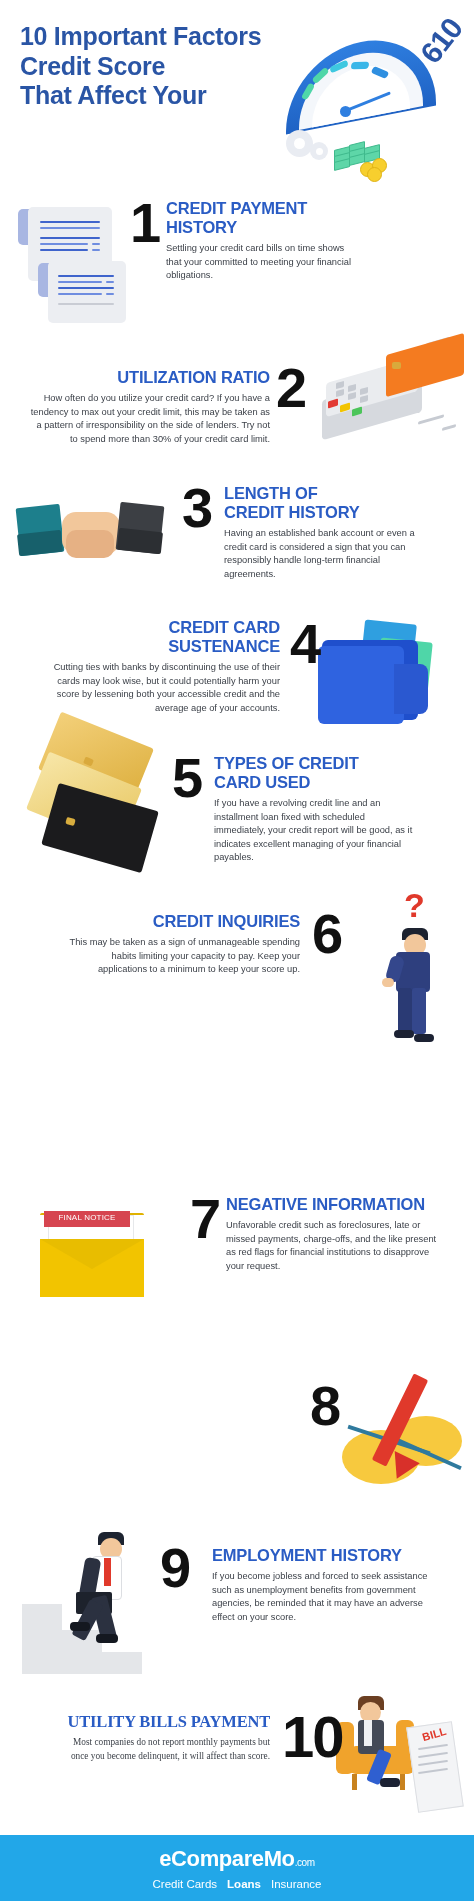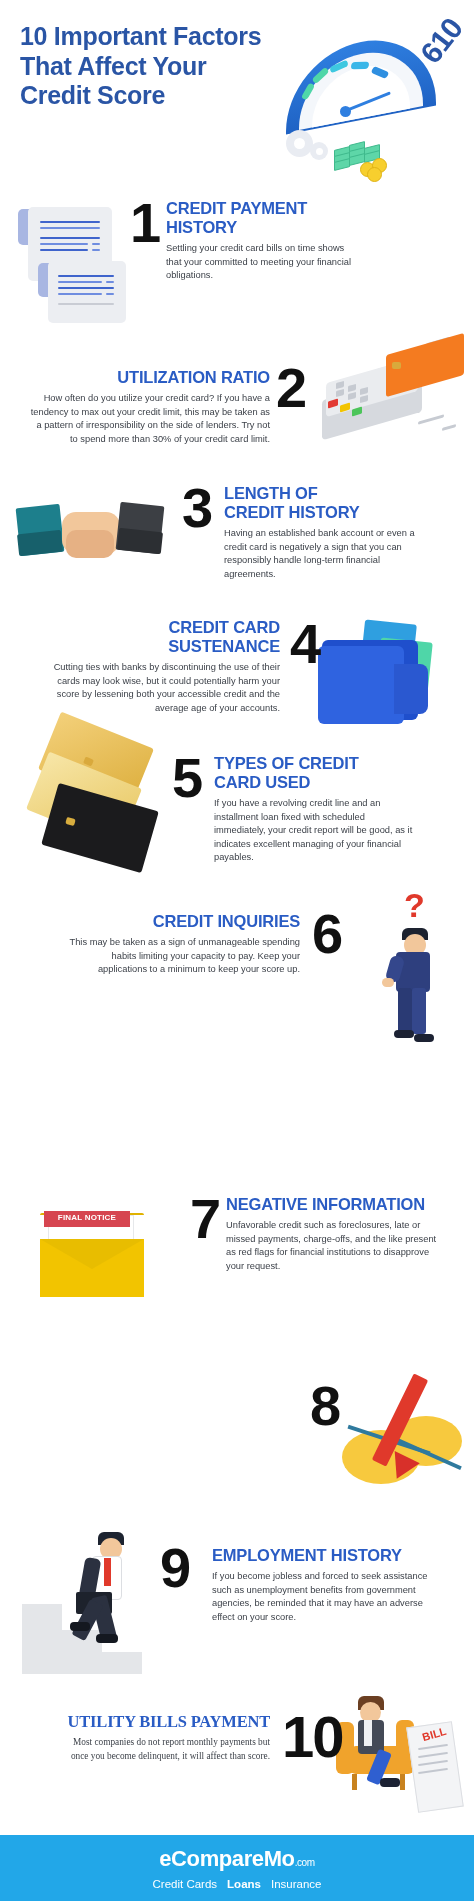--- a/index.html
+++ b/index.html
@@ -115,21 +115,21 @@
 
   .qmark { position: absolute; color: #e0392b; font-weight: bold; }
   .suit { position: absolute; background: #2e3f7e; border-radius: 4px; }
   .head-sk { position: absolute; background: #f2c79b; border-radius: 50%; }
   .hair { position: absolute; background: #1d2330; border-radius: 6px 6px 0 0; }
 
   .envelope { position: absolute; background: #f2c400; }
   .env-flap { position: absolute; background: #ffffff; border: 1px solid #e6e8ea; }
   .notice {
     position: absolute; background: #d64550; color: #fff; font-size: 8px;
-    font-weight: bold; text-align: center; line-height: 14px; letter-spacing: 0.2px;
+    font-weight: normal; text-align: center; line-height: 14px; letter-spacing: 0.2px;
   }
   .pie { position: absolute; background: #f7c93e; border-radius: 50%; }
   .arrow-red { position: absolute; background: #e0392b; }
 
   .stair { position: absolute; background: #e4e6e9; }
   .sofa { position: absolute; background: #f0a32c; border-radius: 6px; }
   .billpaper { position: absolute; background: #f3f4f6; border: 1px solid #dcdee2; }
 
   
   .footer {
@@ -143,22 +143,22 @@
   .footer-links span.bold { font-weight: bold; }
 </style>
 </head>
 <body>
 
 <div class="page">
 
   <div class="header">
     <div class="hero-title">
       <span class="tl">10 Important Factors</span>
+      <span class="tl">Credit Score</span>
       <span class="tl">That Affect Your</span>
-      <span class="tl">Credit Score</span>
     </div>
 
     <div class="gauge-wrap">
       <div class="gauge-body"></div>
       <div class="gauge-face"></div>
       <div class="gauge-inner"></div>
       <div class="seg s1"></div>
       <div class="seg s2"></div>
       <div class="seg s3"></div>
       <div class="seg s4"></div>
@@ -251,21 +251,21 @@
       <div class="handshake" style="left:52px; top:32px; width:48px; height:28px; background:#e6b184; border-radius:10px;"></div>
       <div class="hand-card" style="left:104px; top:6px; width:44px; height:48px; background:#3c3f44; transform:rotate(6deg);"></div>
       <div class="hand-card" style="left:104px; top:32px; width:44px; height:22px; background:#2c2f33; transform:rotate(6deg);"></div>
     </div>
     <div class="num" style="left:182px; top:14px;">3</div>
     <div class="txt" style="left:224px; top:14px; width:240px;">
       <div class="head">
         <span>LENGTH OF</span><br>
         <span>CREDIT HISTORY</span>
       </div>
-      <div class="body" style="width:210px;">Having an established bank account or even a credit card is negatively a sign that you can responsibly handle long-term financial agreements.</div>
+      <div class="body" style="width:210px;">Having an established bank account or even a credit card is considered a sign that you can responsibly handle long-term financial agreements.</div>
     </div>
   </div>
 
   <div class="section right-align" style="top:600px; height:150px;">
     <div class="ill" style="left:316px; top:20px; width:150px; height:120px;">
       <div class="card" style="left:46px; top:2px; width:52px; height:58px; background:#2f9fe0; transform:rotate(6deg);"></div>
       <div class="card" style="left:62px; top:20px; width:52px; height:56px; background:#4fd6a8; transform:rotate(6deg);"></div>
       <div class="wallet-back" style="left:6px; top:20px; width:96px; height:80px;"></div>
       <div class="wallet" style="left:2px; top:26px; width:86px; height:78px;"></div>
       <div class="wallet" style="left:78px; top:44px; width:34px; height:50px; background:#2a58d0; border-radius:0 8px 8px 0;"></div>

